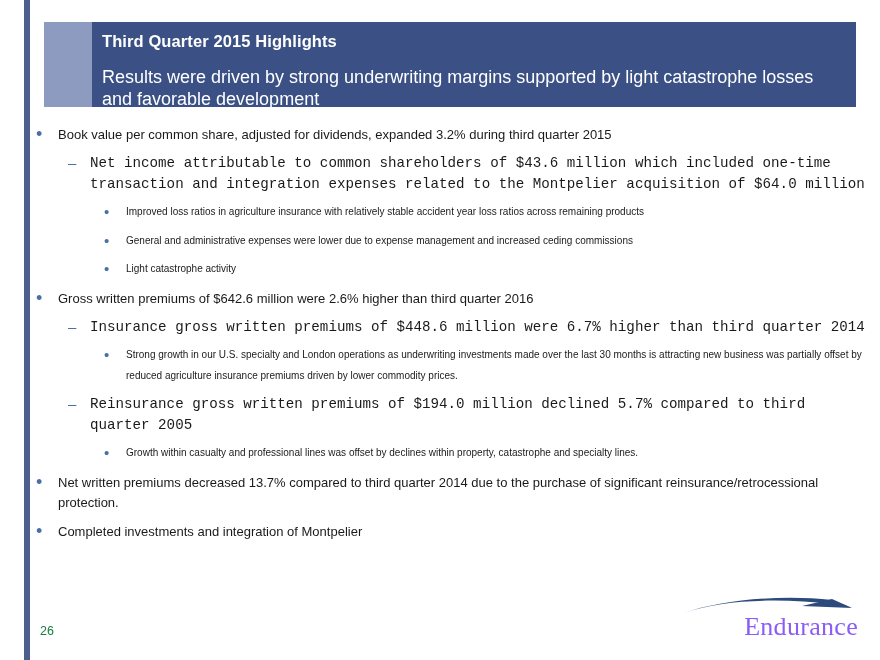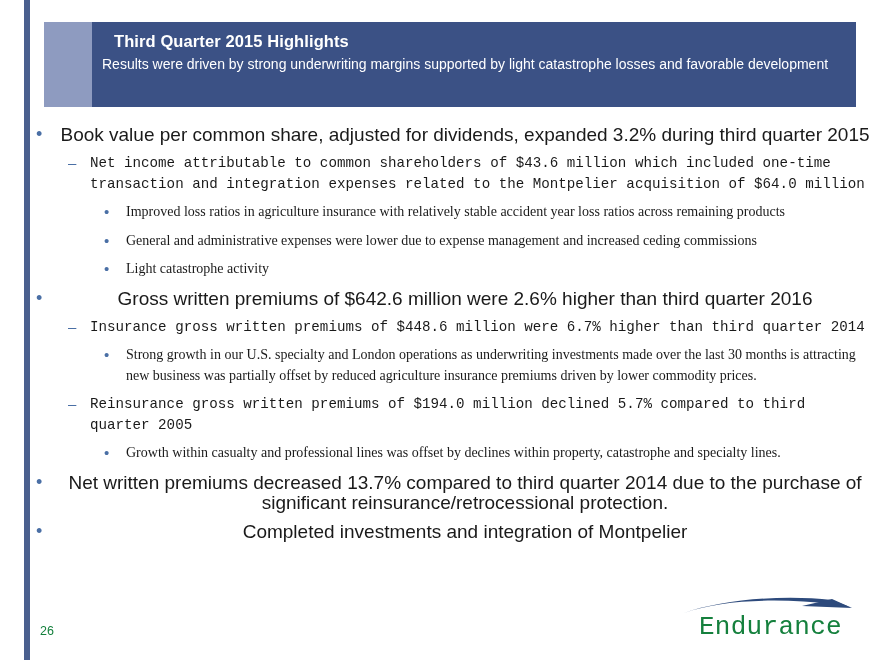--- a/index.html
+++ b/index.html
@@ -52,27 +52,26 @@
     background: #3b5185;
     color: #ffffff;
     padding: 9px 14px 0 10px;
     box-sizing: border-box;
   }
   .header-title {
     font-size: 16.5px;
     font-weight: bold;
     line-height: 21px;
     letter-spacing: 0.1px;
-    margin-left: 12px;
   }
   .header-sub {
-    font-size: 14px;
+    font-size: 18px;
     font-weight: normal;
     line-height: 21.5px;
-    margin-top: 2px;
+    margin-top: 15px;
   }
   
   .content {
     position: absolute;
     left: 36px;
     top: 116px;
     width: 836px;
   }
   .item {
     position: relative;
@@ -94,23 +93,22 @@
     margin-top: 9px;
     padding-left: 0px;
   }
   .lvl1 .bullet {
     width: 22px;
     font-size: 18px;
     line-height: 17px;
     padding-top: 1px;
   }
   .lvl1 .text {
-    font-size: 19px;
+    font-size: 13px;
     line-height: 20px;
-    text-align: center;
   }
   
   .lvl2 {
     margin-top: 8px;
     padding-left: 32px;
   }
   .lvl2 .bullet {
     width: 22px;
     font-size: 15px;
     line-height: 19px;
@@ -127,46 +125,45 @@
     padding-left: 68px;
   }
   .lvl3 .bullet {
     width: 22px;
     font-size: 15px;
     line-height: 19px;
     color: #4a6fa5;
     padding-top: 0px;
   }
   .lvl3 .text {
-    font-size: 14px;
+    font-size: 10px;
     line-height: 20.5px;
-    font-family: Liberation Serif, serif;
   }
   
   .page-number {
     position: absolute;
     left: 40px;
     bottom: 22px;
     font-size: 12.5px;
     color: #15803d;
   }
   .logo {
     position: absolute;
     right: 22px;
     bottom: 18px;
     width: 180px;
     height: 44px;
   }
   .logo-text {
     position: absolute;
-    right: 16px;
+    right: 0;
     bottom: 0;
-    font-family: Liberation Mono, monospace;
+    font-family: Liberation Serif, serif;
     font-size: 26px;
-    color: #15803d;
+    color: #8b5cf6;
     letter-spacing: 0.3px;
   }
   .logo-swoosh {
     position: absolute;
     right: 4px;
     bottom: 27px;
     width: 172px;
     height: 18px;
   }
 </style>

